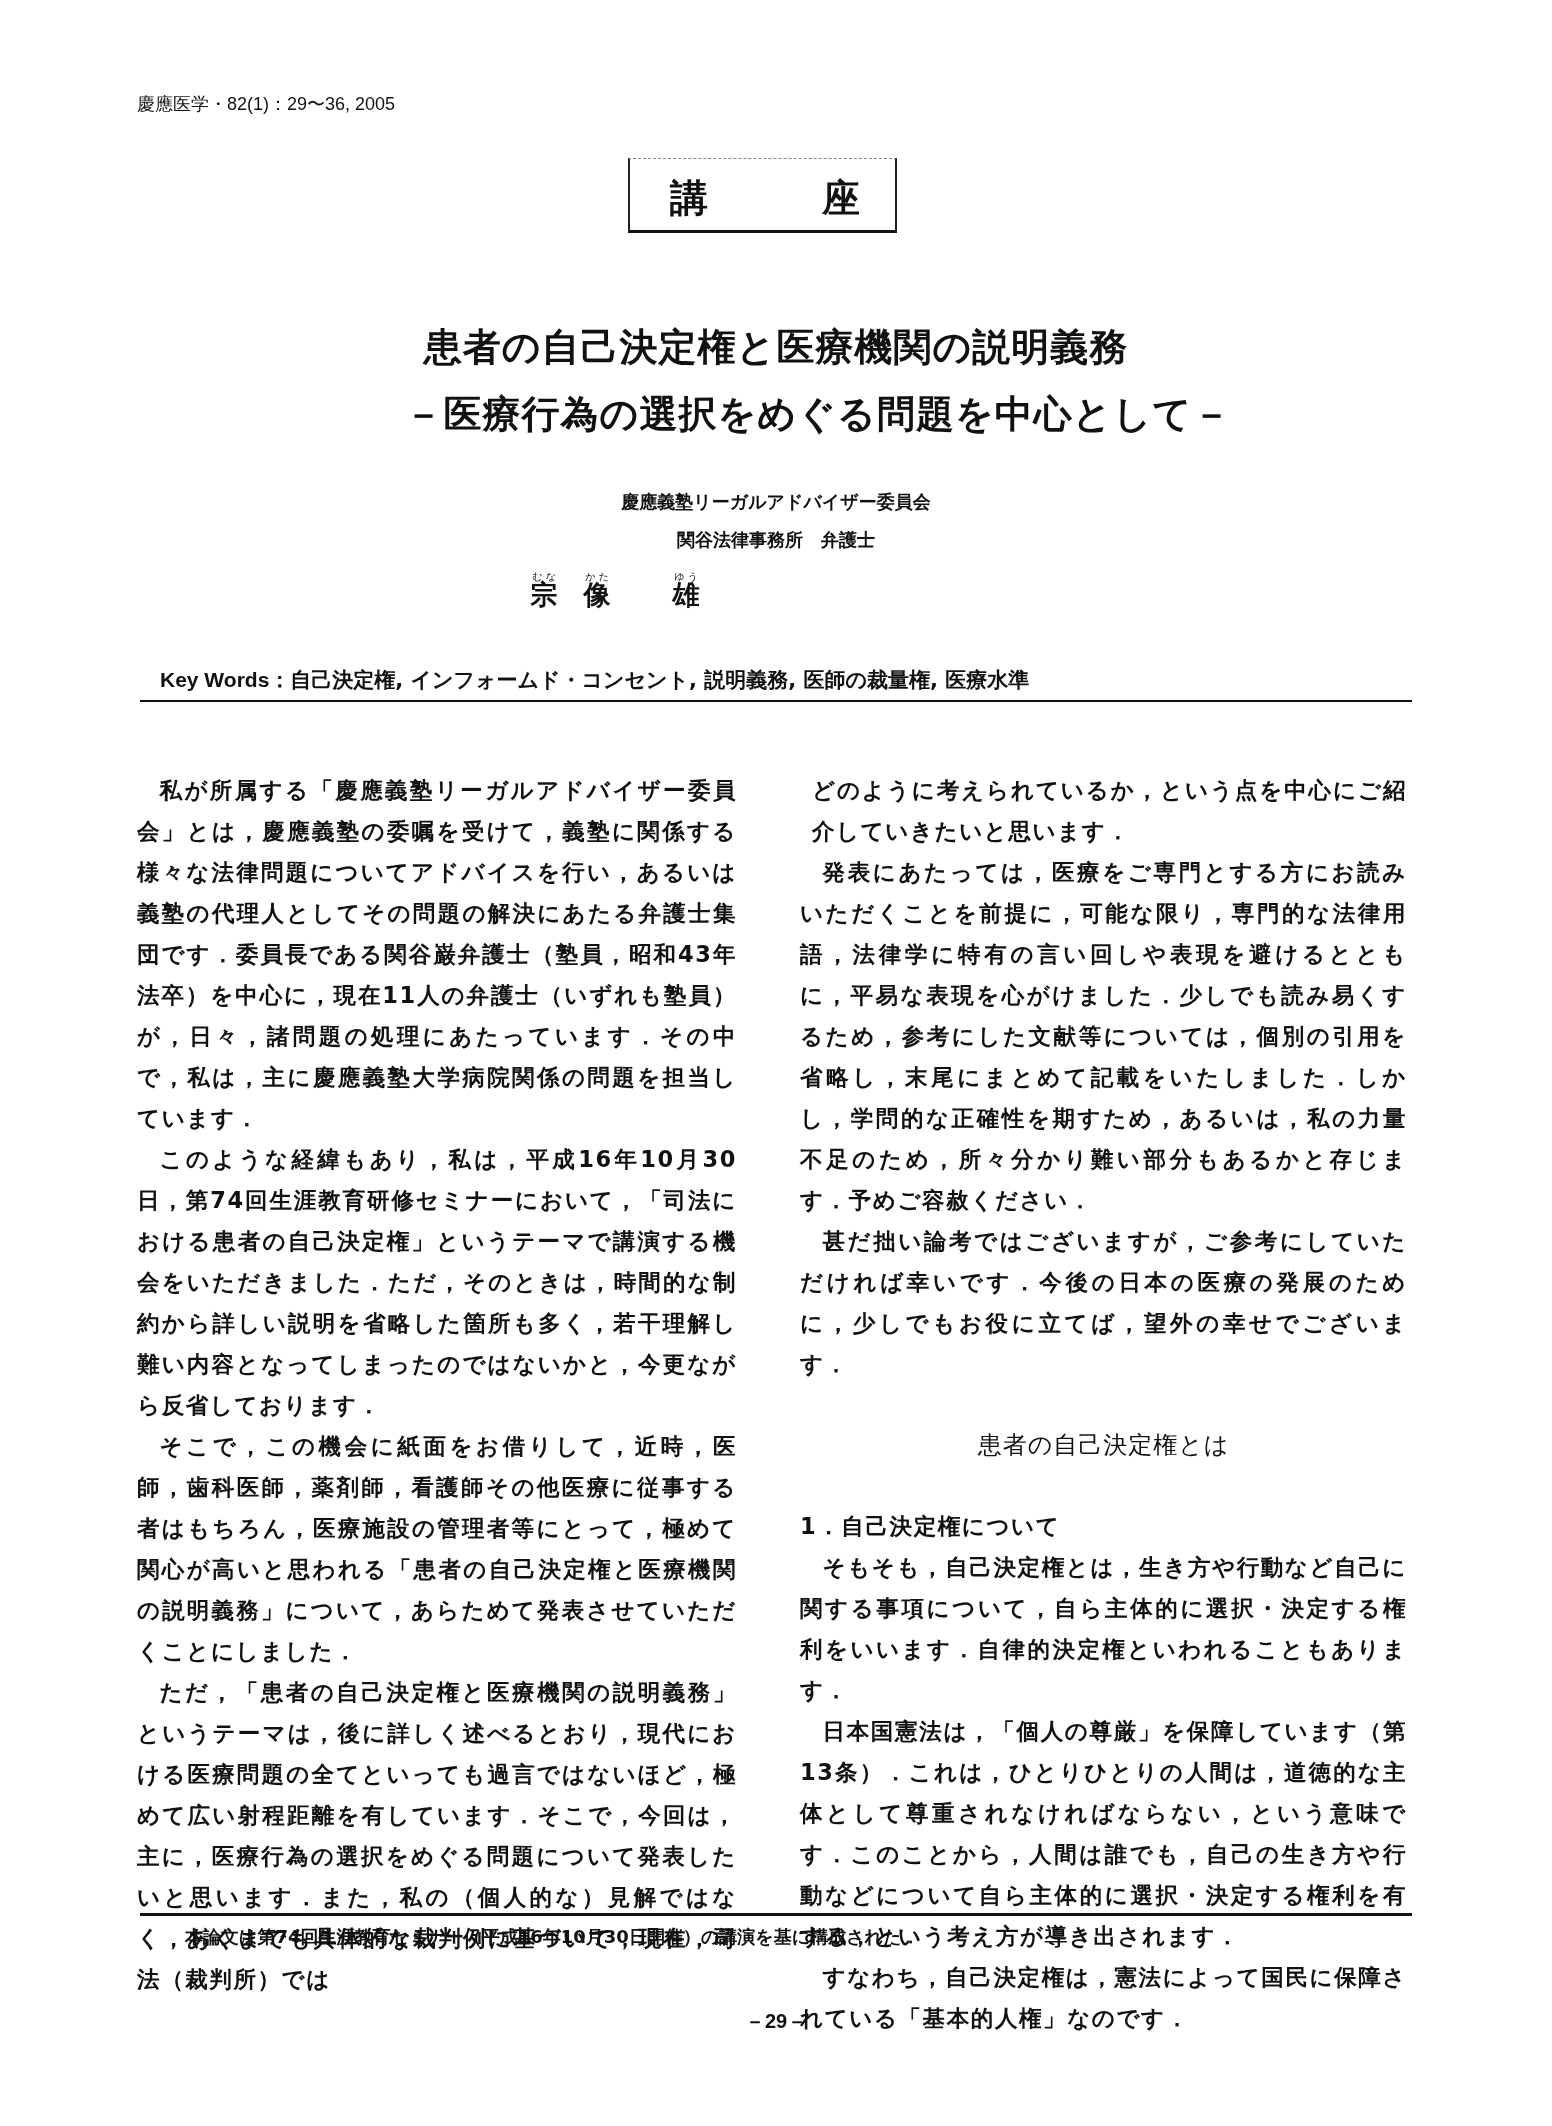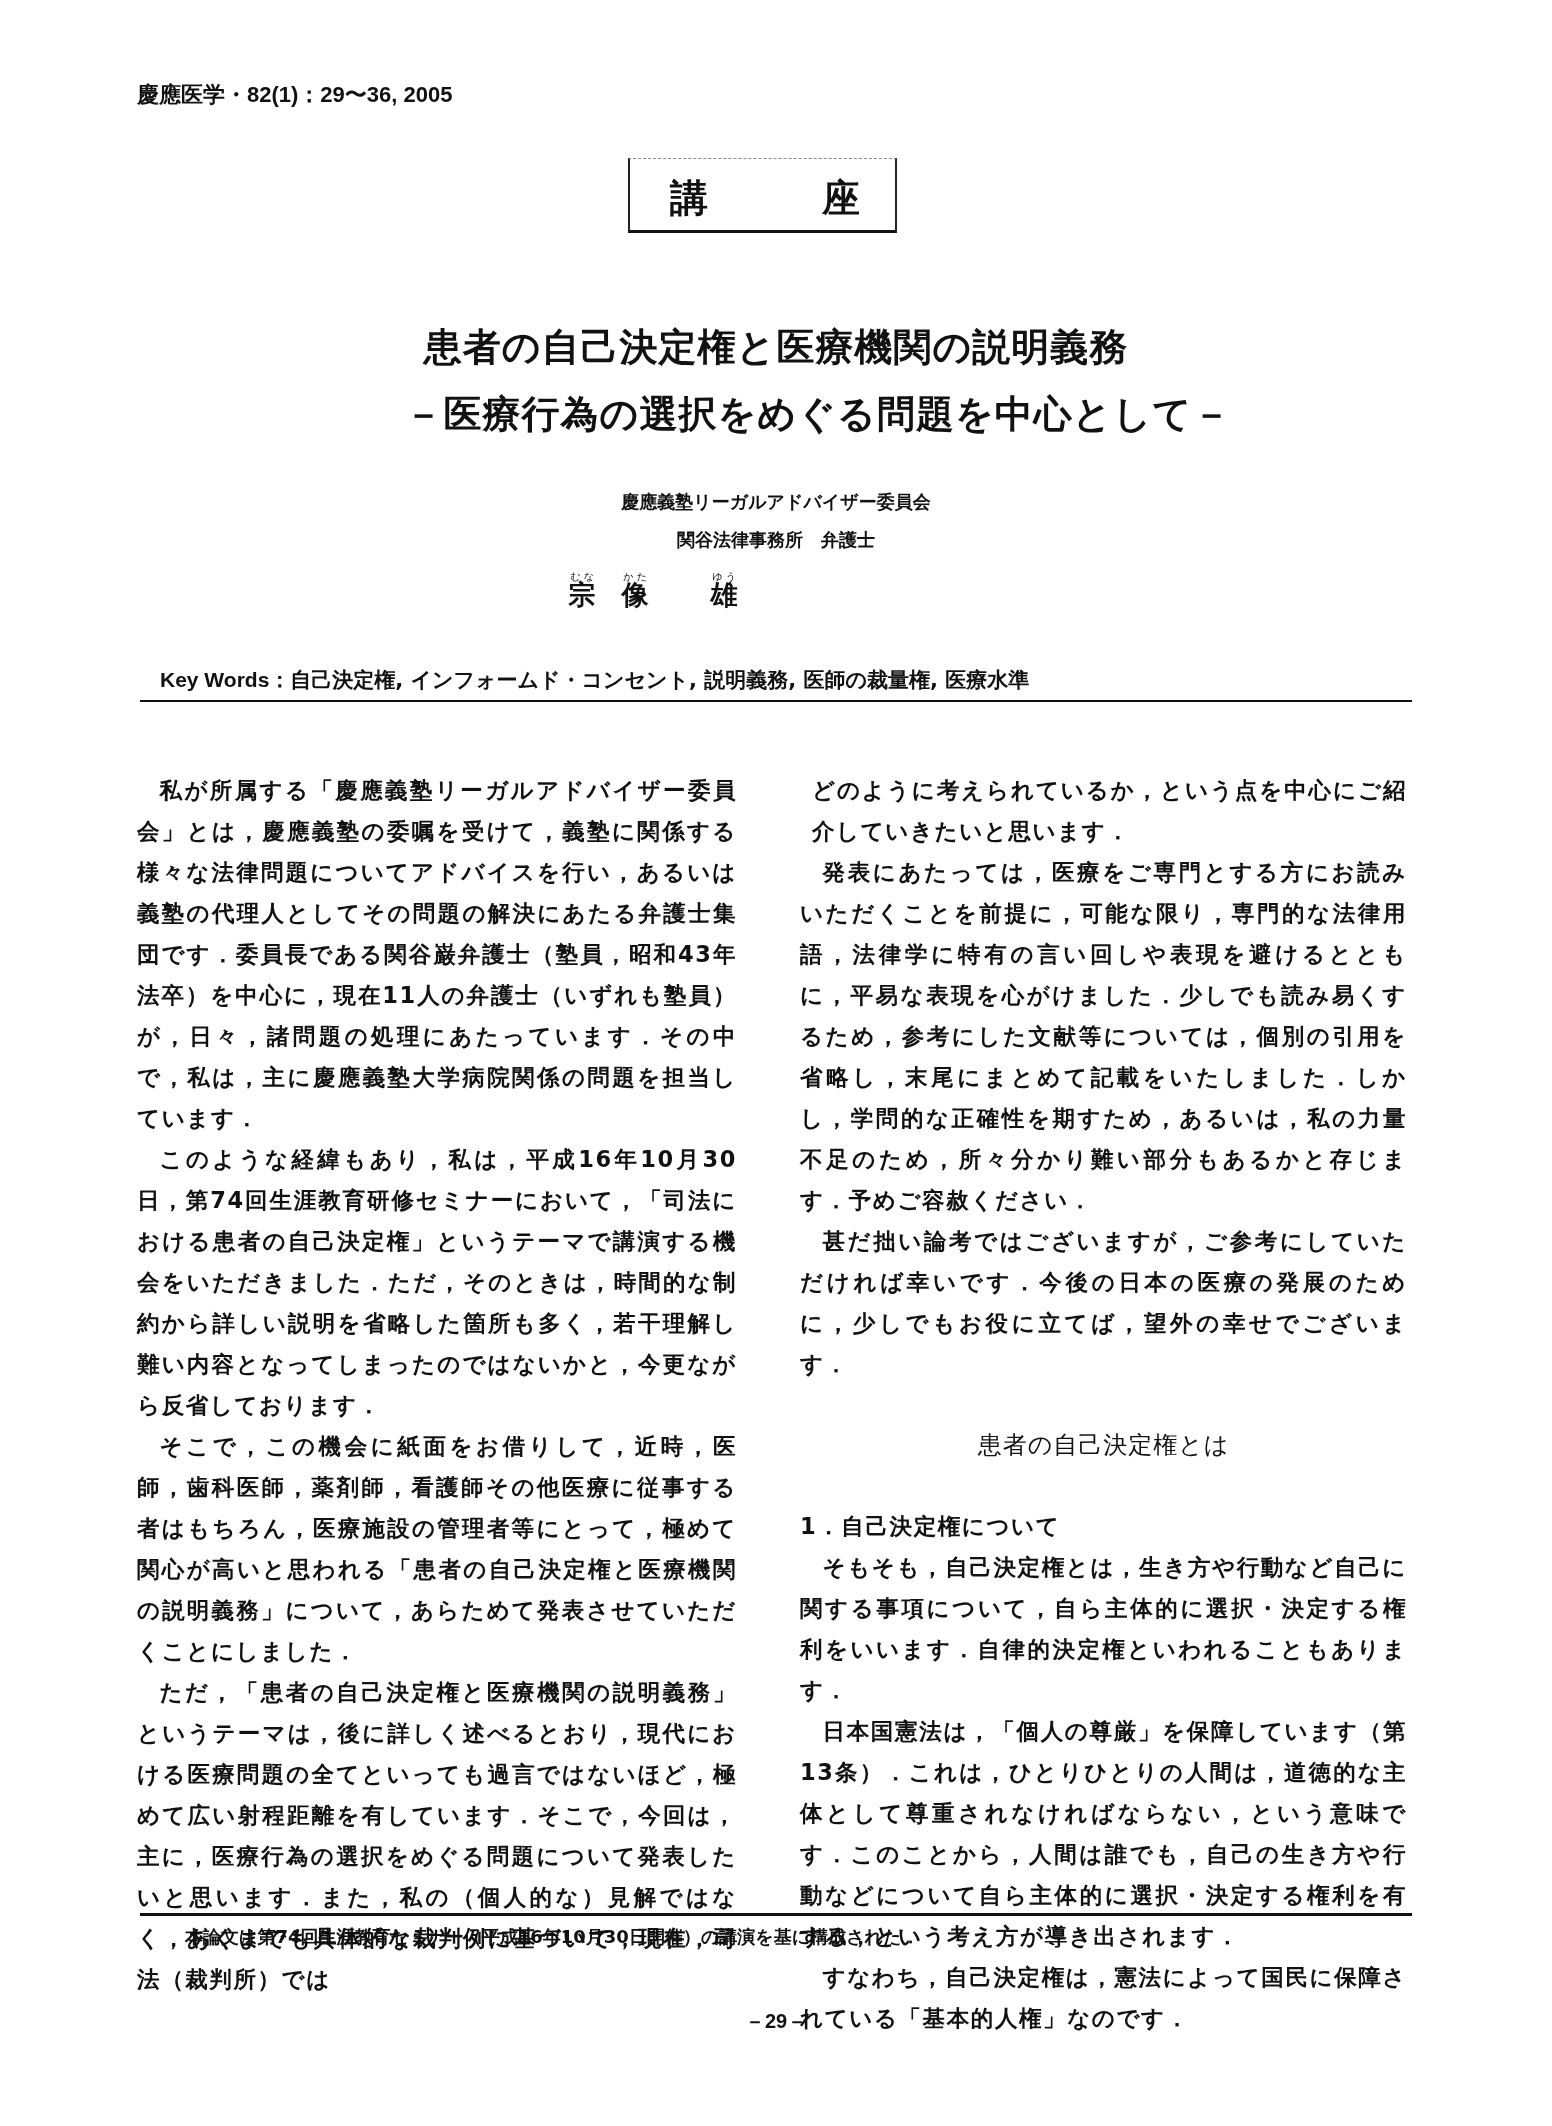--- a/index.html
+++ b/index.html
@@ -2,21 +2,21 @@
 <html><head>
 <meta charset="utf-8">
 <style>
   html, body { margin: 0; padding: 0; background: #ffffff; }
   body {
     width: 1552px; height: 2126px; position: relative; overflow: hidden;
     font-family: "DejaVu Sans", sans-serif; color: #111;
   }
   .abs { position: absolute; }
   .journal-ref {
-    left: 137px; top: 80px; font-size: 22px; font-weight: bold; letter-spacing: 0px;
+    left: 137px; top: 92px; font-size: 18px; font-weight: normal; letter-spacing: 0px;
     font-family: "Liberation Sans", "DejaVu Sans", sans-serif;
   }
   .category-box {
     left: 628px; top: 158px; width: 269px; height: 75px;
     border-left: 2px solid #222; border-right: 2px solid #222; border-bottom: 3px solid #111;
     border-top: 1px dashed #888; box-sizing: border-box;
   }
   .category-box span {
     position: absolute; top: 14px; font-size: 38px; font-weight: bold;
   }
@@ -27,21 +27,21 @@
     font-size: 38px; letter-spacing: 1px;
   }
   .title-1 { top: 322px; }
   .title-2 { top: 389px; padding-left: 42px; }
   .affil {
     left: 0; width: 1552px; text-align: center; font-weight: bold; font-size: 18px;
   }
   .affil-1 { top: 490px; }
   .affil-2 { top: 528px; }
   .author {
-    left: 8px; width: 1230px; text-align: center; top: 572px; padding-left: 30px;
+    left: 0; width: 1230px; text-align: center; top: 572px;
   }
   .author ruby { font-size: 27px; font-weight: bold; }
   .author rt { font-size: 10px; font-weight: normal; }
   .author .gap { display: inline-block; width: 26px; }
   .author .gap2 { display: inline-block; width: 62px; }
   .keywords {
     left: 160px; top: 666px; font-size: 21px; font-weight: bold;
   }
   .keywords .kw-label { font-family: "Liberation Sans", sans-serif; }
   .rule-top {

